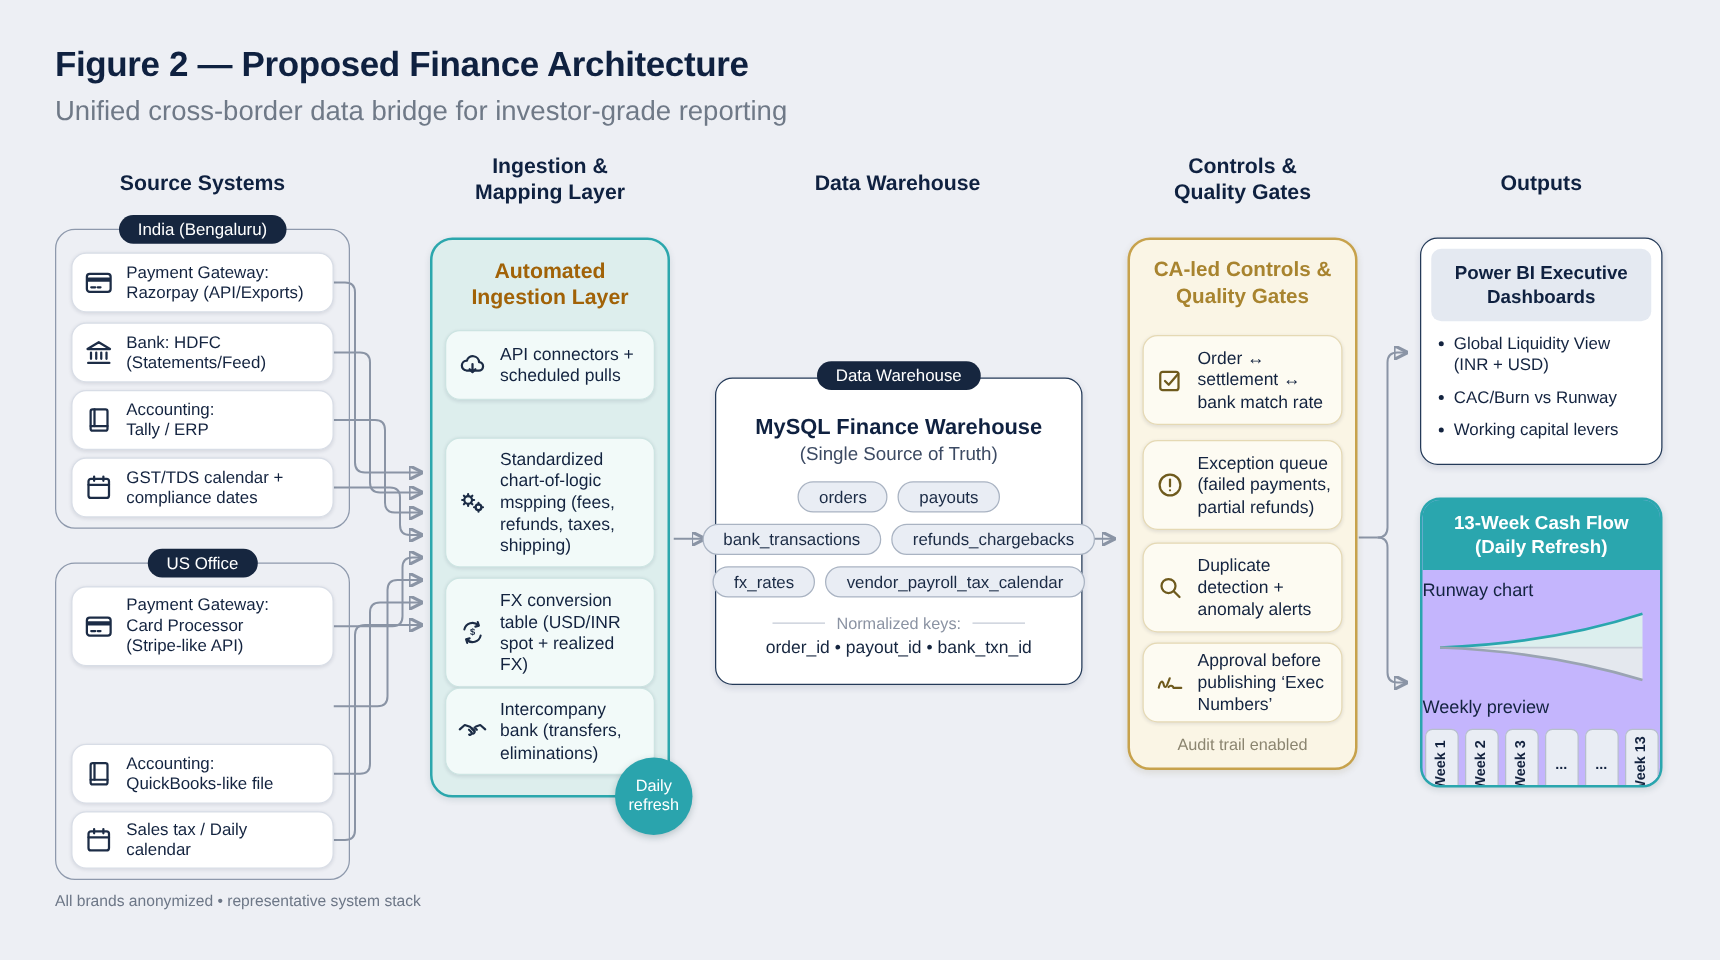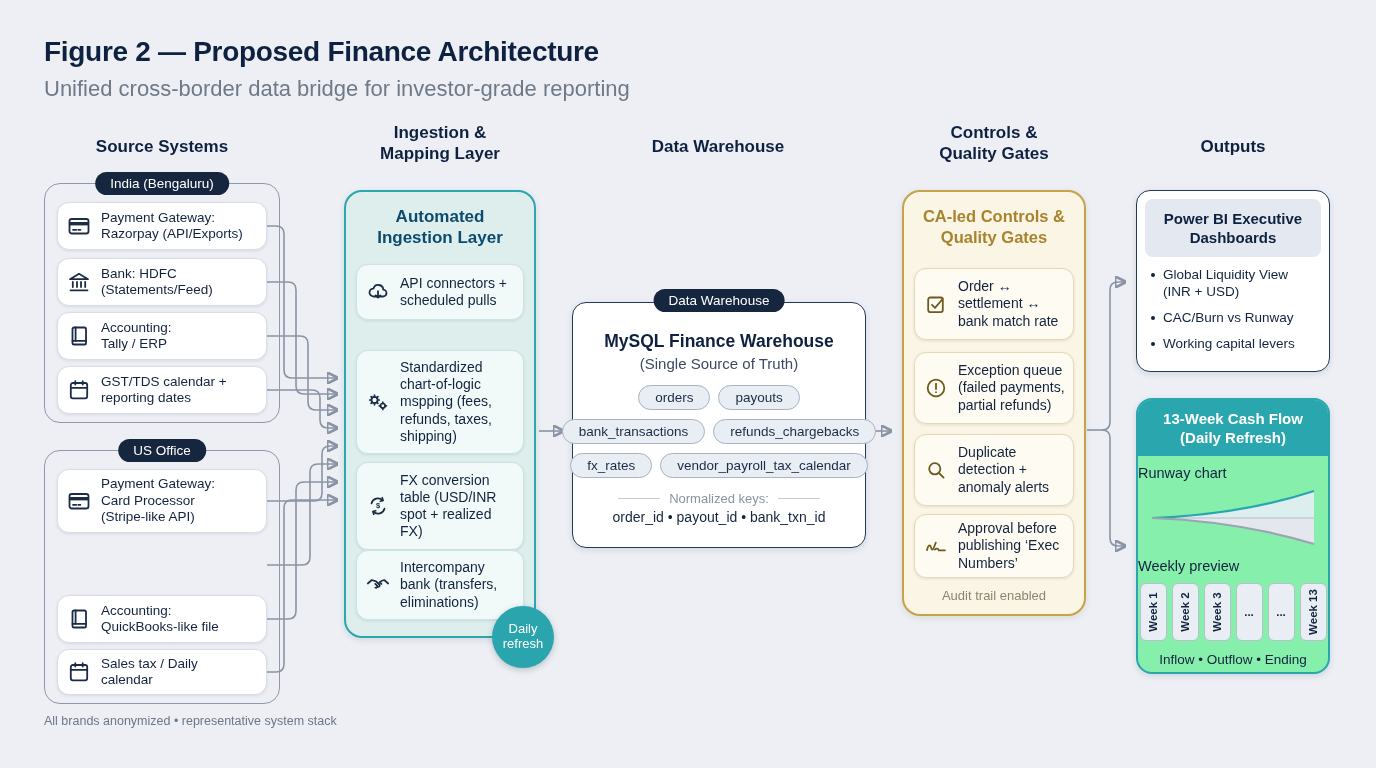--- a/index.html
+++ b/index.html
@@ -21,21 +21,21 @@
     font-size:13.5px;font-weight:500;padding:4px 15px;border-radius:14px;white-space:nowrap;z-index:3;}
   .card{position:absolute;display:flex;align-items:center;gap:9px;background:#fff;
     border:1px solid #d8dde6;border-radius:12px;padding:4px 8px;box-sizing:border-box;
     box-shadow:0 1px 3px rgba(15,30,60,.10);z-index:2;}
   .card .icn{flex:0 0 26px;display:flex;align-items:center;justify-content:center;color:#1c2c46;}
   .card .txt{font-size:13.5px;font-weight:500;line-height:1.22;color:#13233f;}
   
   .ing-box{position:absolute;left:344px;top:190px;width:192px;height:448px;background:#ddeeed;
     border:2.5px solid #2ba7ad;border-radius:18px;box-sizing:border-box;box-shadow:0 2px 6px rgba(20,60,65,.12);}
   .ing-title{position:absolute;left:344px;top:206px;width:192px;text-align:center;
-    font-size:17px;font-weight:700;color:#0c4a6e;line-height:21px;z-index:2;}
+    font-size:17px;font-weight:700;color:#a16207;line-height:21px;z-index:2;}
   .ing-card{background:#f2faf9;border:1px solid #cde4e2;}
   .ing-card .txt{font-size:14px;}
   .badge{position:absolute;left:492px;top:606px;width:62px;height:62px;border-radius:50%;
     background:#2aa4ad;color:#fff;display:flex;align-items:center;justify-content:center;
     text-align:center;font-size:13px;font-weight:500;line-height:1.15;z-index:5;
     box-shadow:0 2px 6px rgba(20,60,65,.25);}
   
   .wh-box{position:absolute;left:572px;top:302px;width:294px;height:246px;background:#fff;
     border:1.5px solid #243a58;border-radius:14px;box-sizing:border-box;
     box-shadow:0 2px 6px rgba(20,35,70,.12);display:flex;flex-direction:column;align-items:center;}
@@ -60,21 +60,21 @@
     font-size:13px;color:#8b8570;z-index:2;}
   
   .pbi-box{position:absolute;left:1136px;top:190px;width:194px;height:182px;background:#fff;
     border:1.5px solid #243a58;border-radius:14px;box-sizing:border-box;box-shadow:0 2px 6px rgba(20,35,70,.12);}
   .pbi-head{position:absolute;left:8px;top:8px;right:8px;height:58px;background:#e4e9f1;border-radius:8px;
     display:flex;align-items:center;justify-content:center;text-align:center;
     font-size:15px;font-weight:700;color:#0f2140;line-height:19px;}
   .pbi-list{position:absolute;left:14px;top:76px;right:8px;display:flex;flex-direction:column;gap:9px;}
   .pbi-li{display:flex;gap:8px;font-size:13.5px;line-height:1.25;color:#13233f;}
   .pbi-li .dot{flex:0 0 4px;width:4px;height:4px;border-radius:50%;background:#13233f;margin-top:6px;}
-  .cf-box{position:absolute;left:1136px;top:398px;width:194px;height:276px;background:#86efac;
+  .cf-box{position:absolute;left:1136px;top:398px;width:194px;height:232px;background:#c4b5fd;
     border:2.5px solid #2aa6ae;border-radius:16px;box-sizing:border-box;overflow:hidden;
     box-shadow:0 2px 6px rgba(20,60,65,.14);}
   .cf-head{background:#2aa6ae;color:#fff;text-align:center;font-size:15px;font-weight:700;
     line-height:19px;padding:9px 4px;}
   .cf-label{text-align:left;font-size:14.5px;font-weight:500;color:#13233f;margin-top:9px;}
   .cf-chart{display:block;margin:6px auto 0 auto;}
   .week-row{display:flex;gap:5px;justify-content:center;margin-top:9px;}
   .week-chip{width:25px;height:56px;background:#e9edf4;border:1px solid #b6bfcc;border-radius:6px;
     display:flex;align-items:center;justify-content:center;}
   .week-chip span{transform:rotate(-90deg);white-space:nowrap;font-size:11.5px;font-weight:600;color:#13233f;}
@@ -157,21 +157,21 @@
 Tally / ERP</span>
   </div>
   <div class="card" style="left:57px;top:366px;width:210px;height:48px;">
     <span class="icn">
       <svg width="24" height="24" viewBox="0 0 24 24" fill="none" stroke="currentColor" stroke-width="1.8" stroke-linecap="round" stroke-linejoin="round">
           <rect x="3.8" y="5" width="16.4" height="15.3" rx="2"></rect>
           <path d="M8.3,3.2 v3.4 M15.7,3.2 v3.4 M3.8,9.8 H20.2"></path>
         </svg>
     </span>
     <span class="txt pre">GST/TDS calendar +
-reporting dates</span>
+compliance dates</span>
   </div>
 
   <div class="group" style="left:44px;top:450px;width:234px;height:252px;"></div>
   <div class="pill" style="left:162px;top:439px;">US Office</div>
 
   <div class="card" style="left:57px;top:469px;width:210px;height:64px;">
     <span class="icn">
       <svg width="24" height="24" viewBox="0 0 24 24" fill="none" stroke="currentColor" stroke-width="1.8" stroke-linecap="round" stroke-linejoin="round">
           <rect x="2.5" y="5" width="19" height="14.5" rx="2.3"></rect>
           <rect x="2.5" y="8" width="19" height="3.4" fill="currentColor" stroke="none"></rect>

